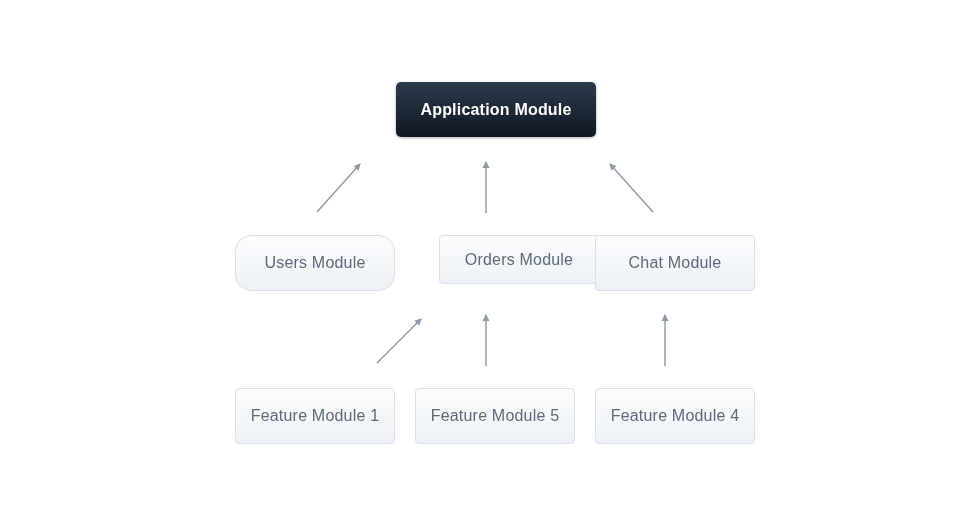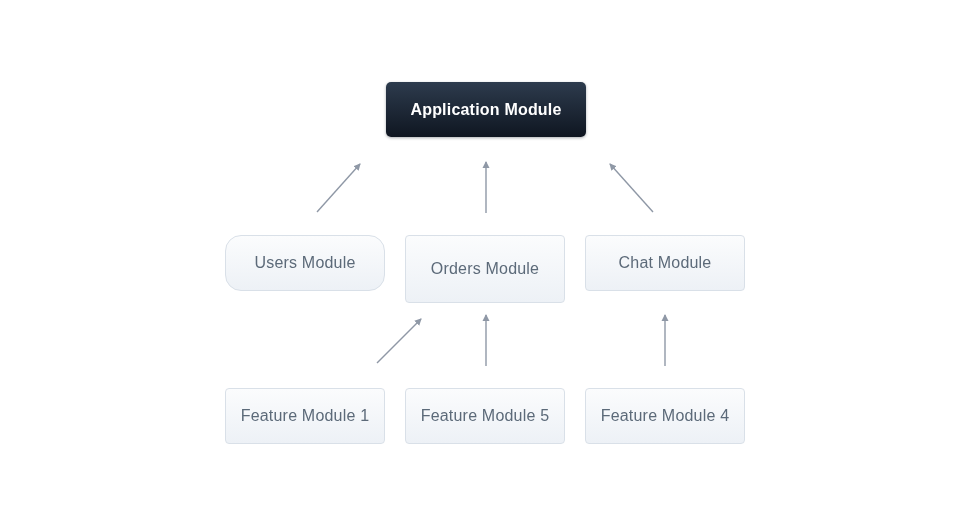--- a/index.html
+++ b/index.html
@@ -31,40 +31,41 @@
     fill: var(--arrow, #8f98a6);
   }
   .node {
     position: absolute;
     display: flex;
     align-items: center;
     justify-content: center;
     font-size: 16px;
     white-space: nowrap;
     box-sizing: border-box;
+    margin-left: 10px;
   }
   .node-dark {
     background: linear-gradient(180deg, var(--root-top, #2d3b4d) 0%, var(--root-bottom, #0f1621) 100%);
     color: var(--root-text, #ffffff);
     font-weight: 600;
     letter-spacing: 0.2px;
     border-radius: 5px;
     box-shadow: 0 1px 3px rgba(15, 22, 33, 0.35);
   }
   .node-light {
     background: linear-gradient(180deg, var(--node-top, #fbfcfd) 0%, var(--node-bottom, #edf1f6) 100%);
     border: 1px solid var(--node-border, #d9e0e8);
     color: var(--node-text, #5c6a79);
     border-radius: 4px;
     letter-spacing: 0.2px;
   }
   
   #node-application { left: 386px; top: 82px;  width: 200px; height: 55px; }
   #node-users       { left: 225px; top: 235px; width: 160px; height: 56px; border-radius: 16px; }
-  #node-orders      { left: 405px; top: 235px; width: 160px; height: 68px; }
+  #node-orders      { left: 429px; top: 235px; width: 160px; height: 49px; }
   #node-chat        { left: 585px; top: 235px; width: 160px; height: 56px; }
   #node-feature1    { left: 225px; top: 388px; width: 160px; height: 56px; justify-content: center; }
   #node-feature2    { left: 405px; top: 388px; width: 160px; height: 56px; }
   #node-feature3    { left: 585px; top: 388px; width: 160px; height: 56px; }
 </style>
 </head>
 <body>
 
 <div class="canvas">
 

